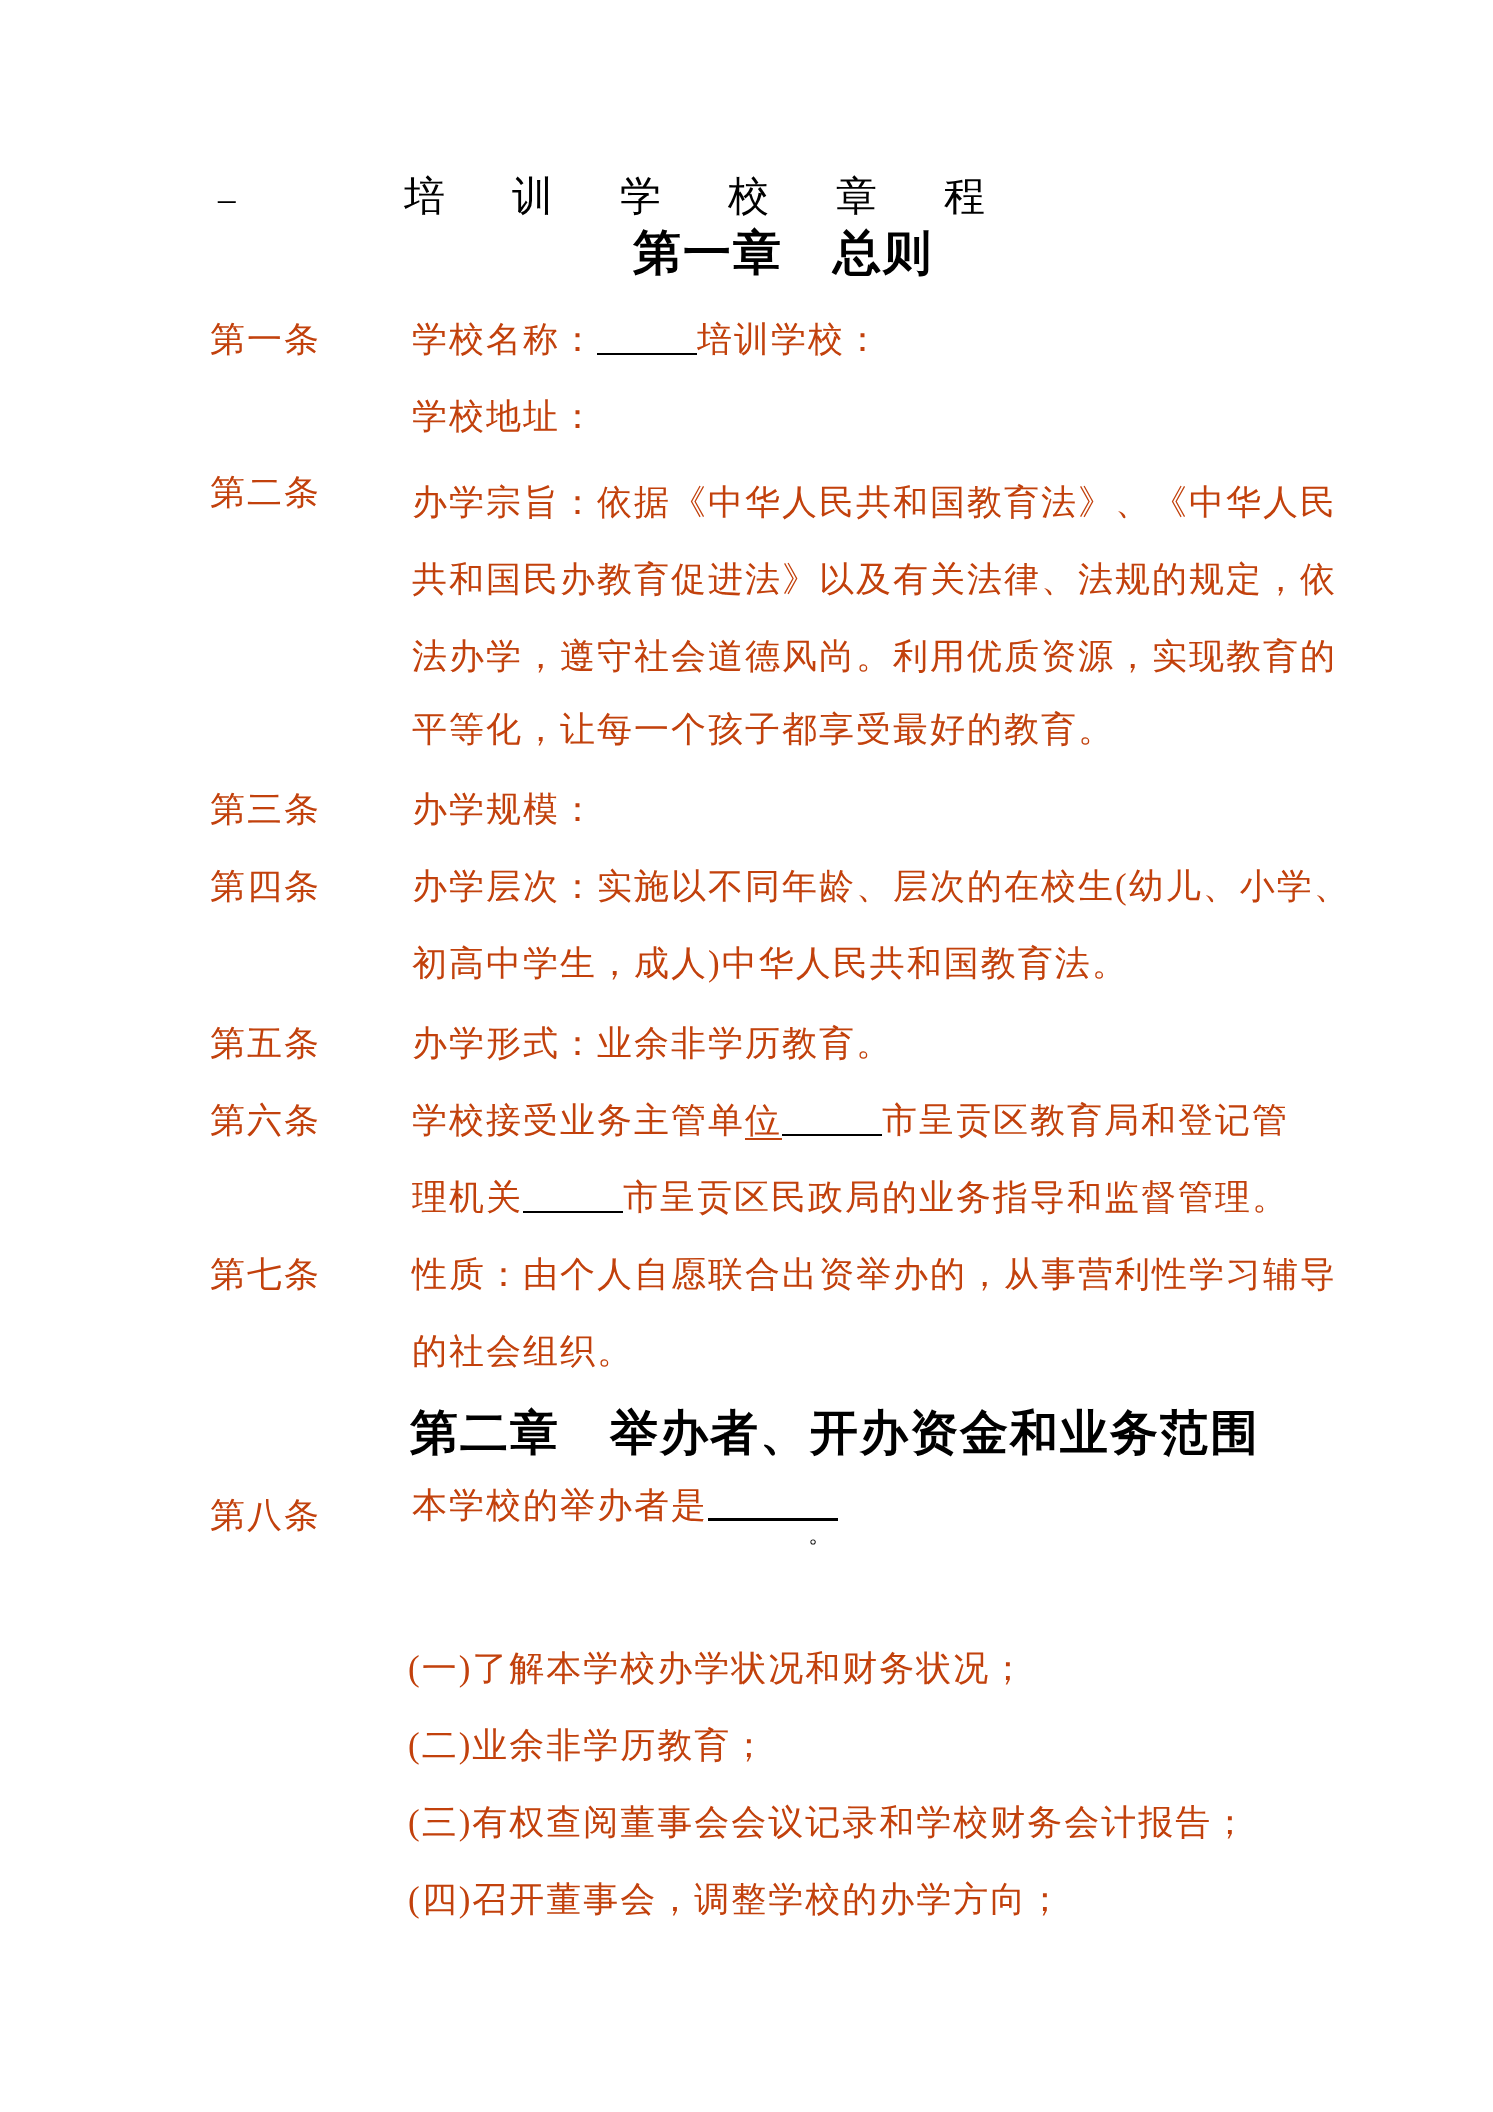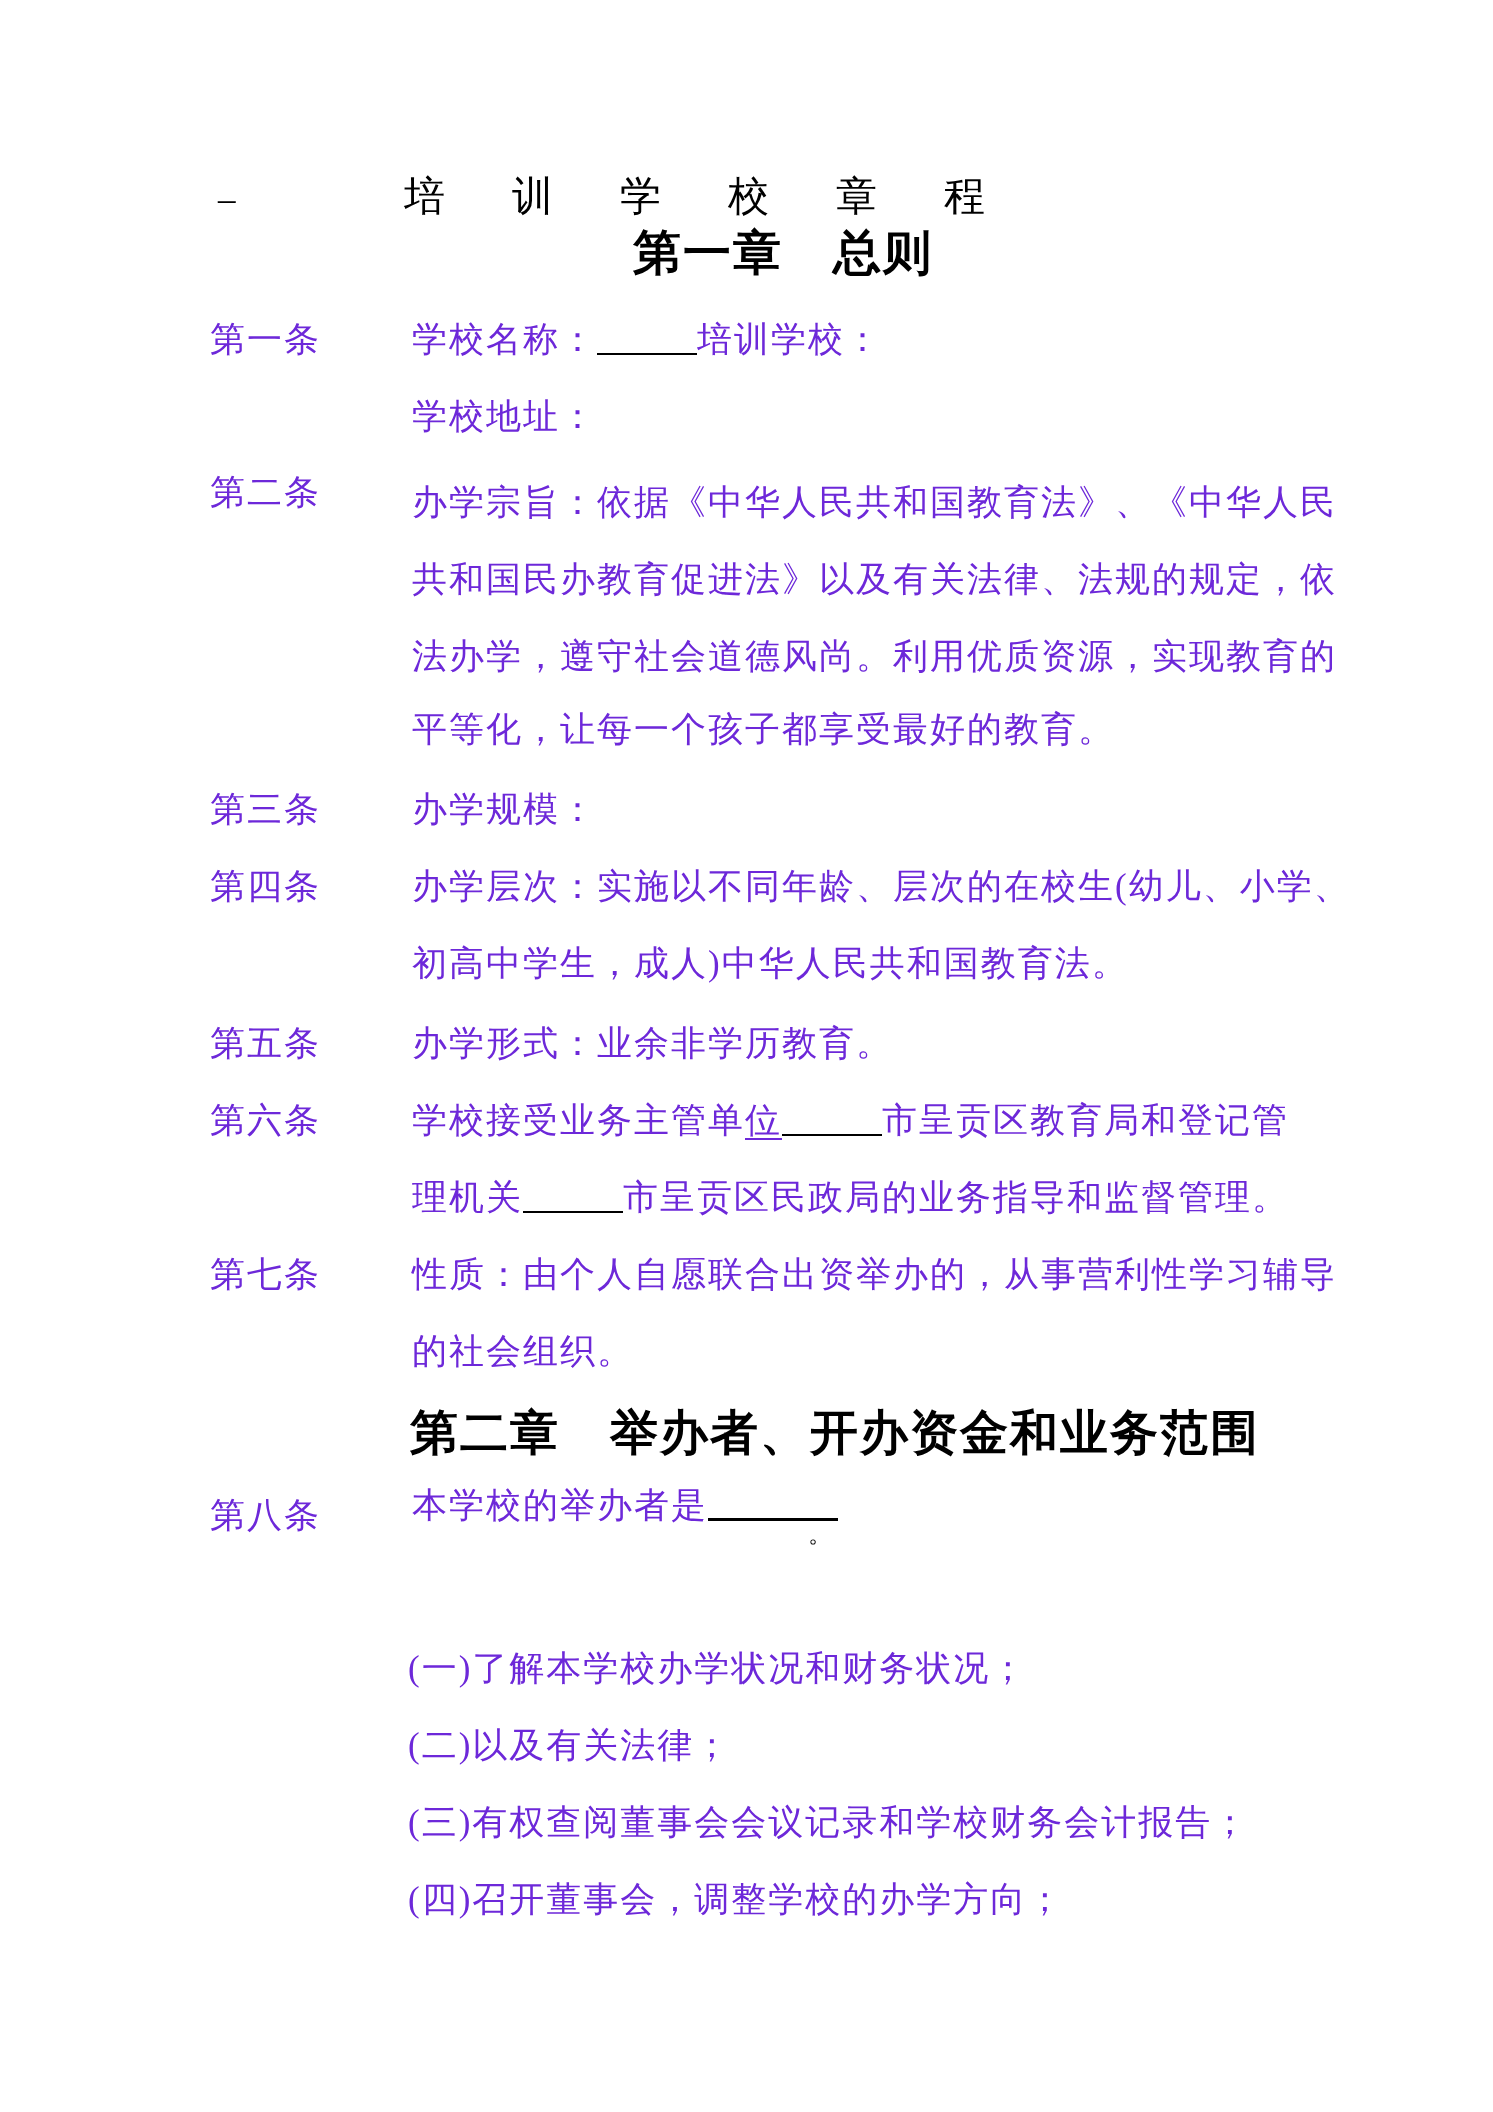--- a/index.html
+++ b/index.html
@@ -11,21 +11,21 @@
     color:#000000;
     font-family:"Liberation Serif","DejaVu Serif",serif;
     overflow:hidden;
   }
   .line{
     position:absolute;
     font-size:35px;
     line-height:44px;
     letter-spacing:2px;
     white-space:pre;
-    color:#6d28d9;
+    color:#c2410c;
   }
   .label{left:210px;}
   .content{left:412px;}
   .listitem{left:408px;}
   .doc-title{
     position:absolute;
     left:404px;
     top:158px;
     font-size:41px;
     line-height:50px;
@@ -109,17 +109,17 @@
   <div class="line content" style="top:1253px">性质：由个人自愿联合出资举办的，从事营利性学习辅导</div>
   <div class="line content" style="top:1330px">的社会组织。</div>
 
   <div class="chap chap2">第二章　举办者、开办资金和业务范围</div>
 
   <div class="line label" style="top:1494px">第八条</div>
   <div class="line content" style="top:1484px"><span>本学校的举办者是</span><span class="blank thick" style="width:130px"></span></div>
   <div class="small-period">。</div>
 
   <div class="line listitem" style="top:1647px">(一)了解本学校办学状况和财务状况；</div>
-  <div class="line listitem" style="top:1724px">(二)以及有关法律；</div>
+  <div class="line listitem" style="top:1724px">(二)业余非学历教育；</div>
   <div class="line listitem" style="top:1878px">(四)召开董事会，调整学校的办学方向；</div>
   <div class="line listitem" style="top:1801px">(三)有权查阅董事会会议记录和学校财务会计报告；</div>
 
 </div>
 
 </body></html>

